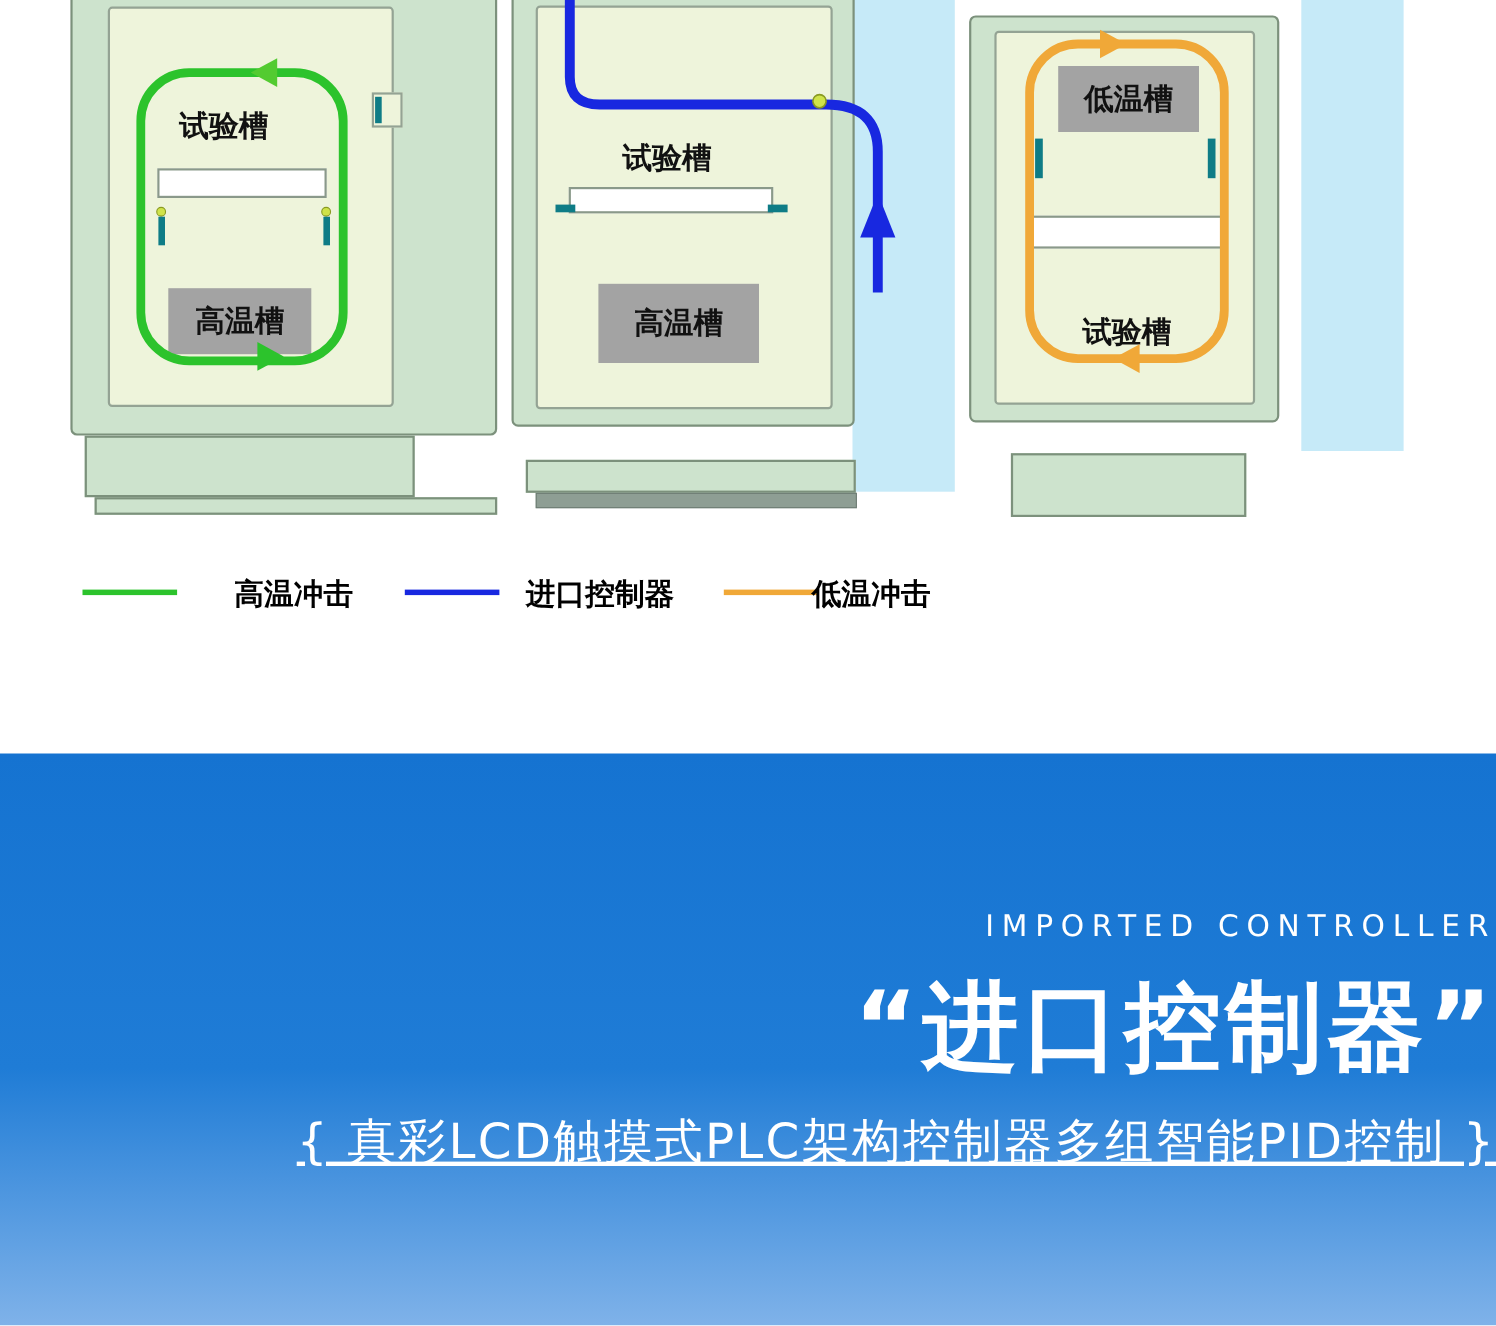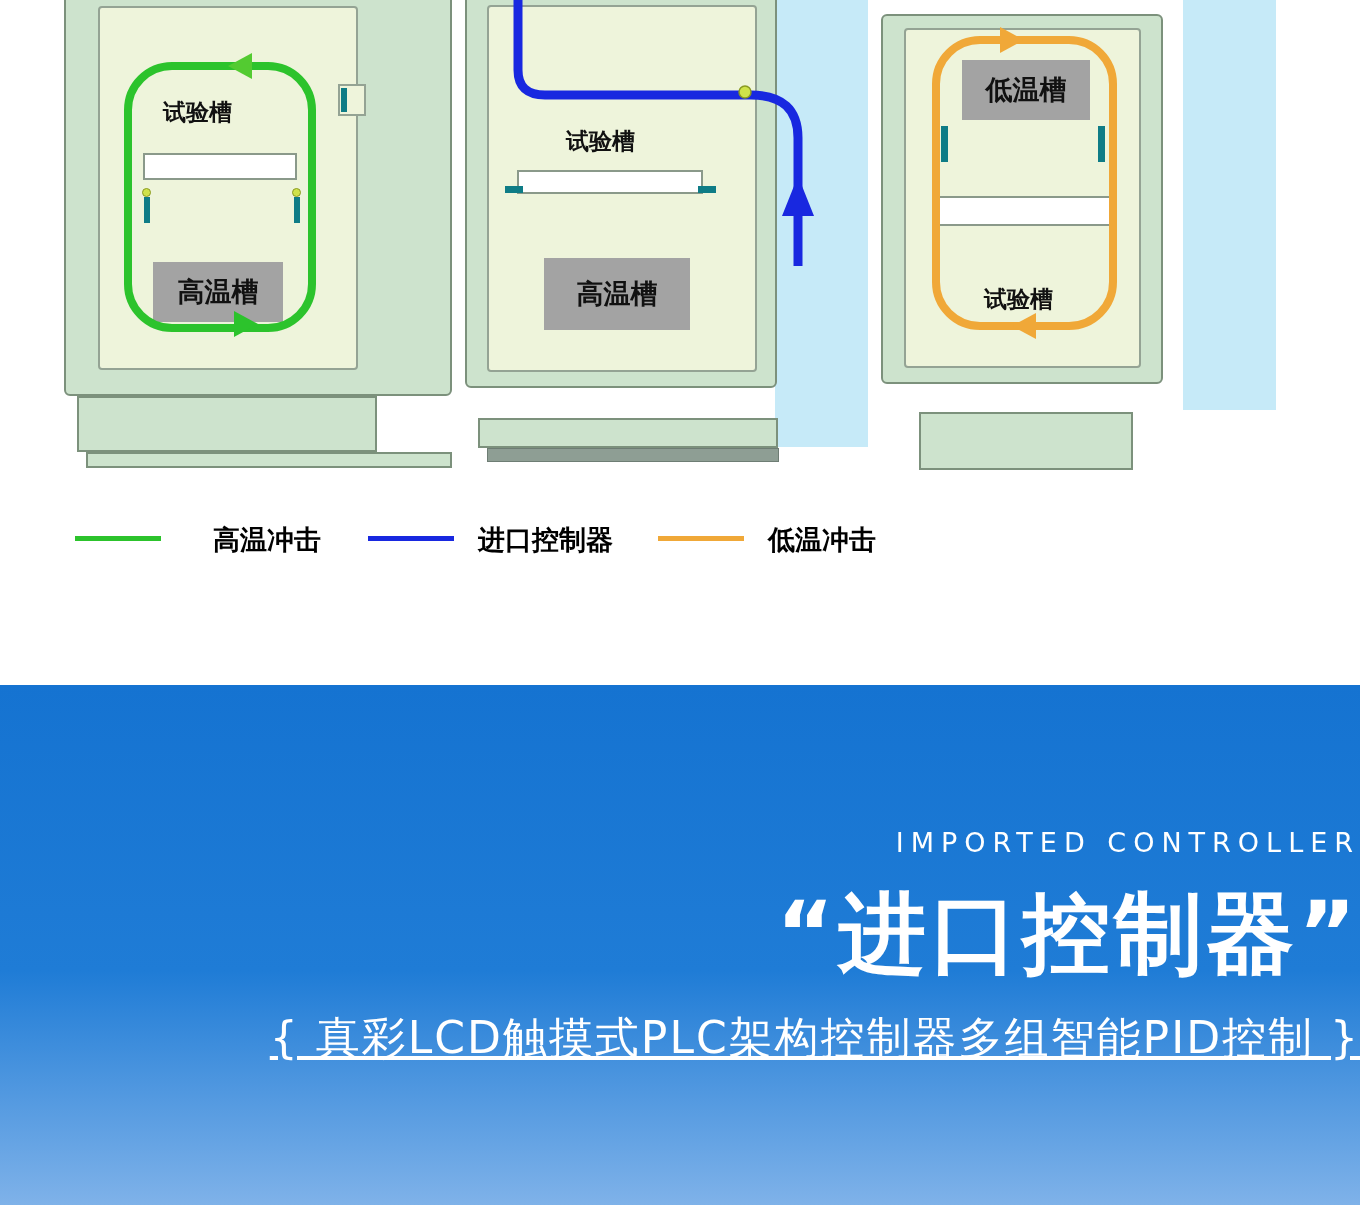--- a/index.html
+++ b/index.html
@@ -13,21 +13,21 @@
   .machine   { background: #cde3cd; border: 2px solid #7c917c; border-radius: 6px; z-index: 1; }
   .pedestal  { background: #cde3cd; border: 2px solid #7c917c; z-index: 1; }
   .base-dark { background: #8e9e94; border: 1px solid #6e7d74; z-index: 1; }
   .cavity    { background: #eef4db; border: 2px solid #94a394; border-radius: 4px; z-index: 2; }
   .shelf     { background: #ffffff; border: 2px solid #8a998a; z-index: 3; }
   .vent      { background: #eef4db; border: 2px solid #94a394; z-index: 3; }
   .sensor    { background: #0e7c86; z-index: 4; }
   .dot       { background: #cfe34a; border: 1px solid #8a9a22; border-radius: 50%; width: 9px; height: 9px; z-index: 4; }
   .pink-label { background: #a3a3a3; display: flex; align-items: center; justify-content: center;
                 font-size: 27px; font-weight: 600; color: #111; z-index: 3; }
-  .chamber-text { font-size: 23px; font-weight: 600; color: #111; z-index: 4; }
+  .chamber-text { font-size: 27px; font-weight: 600; color: #111; z-index: 4; }
   .loop { border-radius: 48px; background: transparent; z-index: 5; }
   .loop.green  { border: 8px solid #2cc32c; }
   .loop.orange { border: 8px solid #f0a838; }
   .tri { width: 0; height: 0; z-index: 6; }
   .tri.left  { border-top: 13px solid transparent; border-bottom: 13px solid transparent; border-right: 24px solid currentColor; }
   .tri.right { border-top: 13px solid transparent; border-bottom: 13px solid transparent; border-left: 24px solid currentColor; }
   svg.flow { z-index: 6; pointer-events: none; }
 
   
   .legend-line  { height: 5px; width: 86px; z-index: 2; }
@@ -99,21 +99,21 @@
     <div class="abs loop orange" style="left:932px; top:36px; width:185px; height:294px;"></div>
     <div class="abs tri right" style="left:1000px; top:27px;  color:#f0a838;"></div>
     <div class="abs tri left" style="left:1012px; top:313px; color:#f0a838;"></div>
     <div class="abs pedestal" style="left:919px; top:412px; width:214px; height:58px;"></div>
 
     <div class="abs legend-line" style="left:75px;  top:536px; background:#2cc32c;"></div>
     <span class="abs legend-label" style="left:185px; top:522px;margin-left:28px;">高温冲击</span>
     <div class="abs legend-line" style="left:368px; top:536px; background:#1828e0;"></div>
     <span class="abs legend-label" style="left:478px; top:522px;">进口控制器</span>
     <div class="abs legend-line" style="left:658px; top:536px; background:#f0a838;"></div>
-    <span class="abs legend-label" style="left:768px; top:522px;">低温冲击</span>
+    <span class="abs legend-label" style="left:738px; top:522px;">低温冲击</span>
   </section>
 
   <section class="promo">
     <div class="promo-eyebrow">IMPORTED CONTROLLER</div>
     <div class="promo-title">“进口控制器”</div>
     <div class="promo-subtitle">{ 真彩LCD触摸式PLC架构控制器多组智能PID控制 }</div>
   </section>
 
 </div>
 

